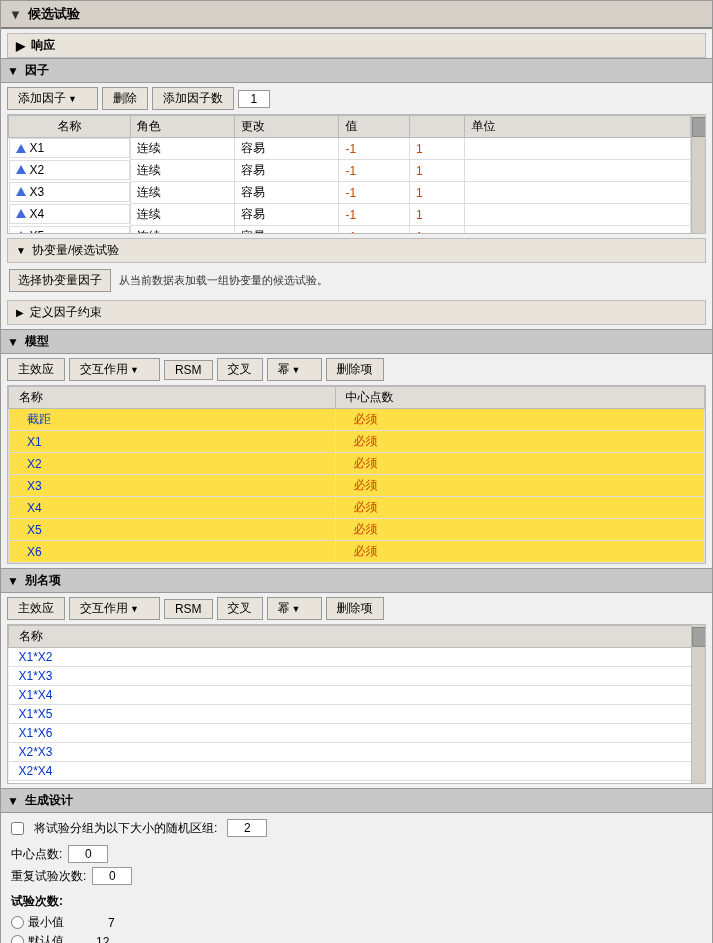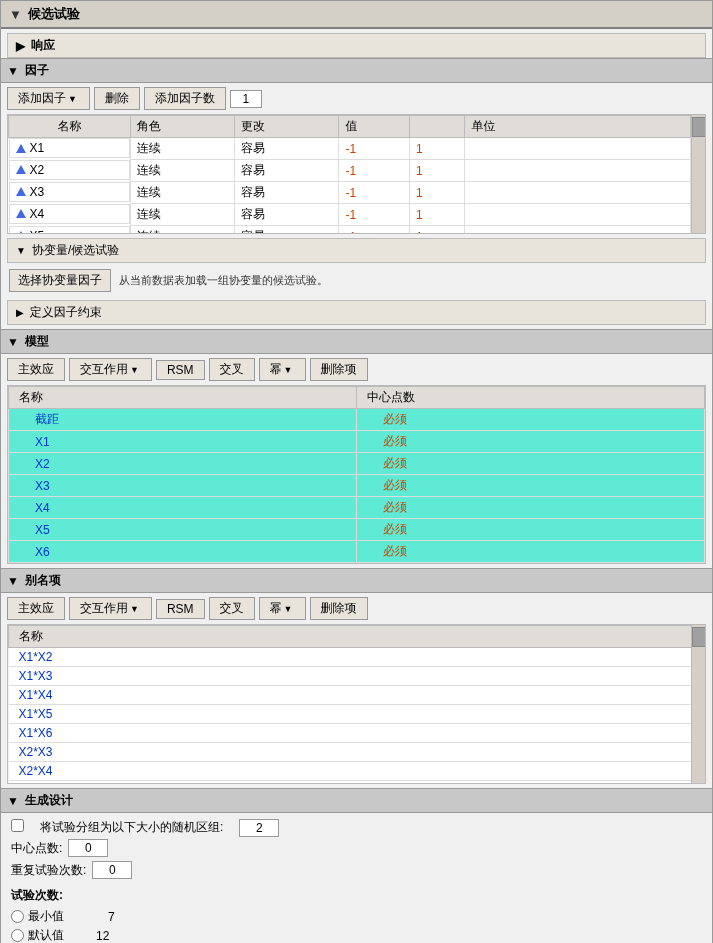--- a/index.html
+++ b/index.html
@@ -66,21 +66,21 @@
       border: 1px solid #999;
       padding: 2px 10px;
       font-size: 12px;
       cursor: pointer;
       font-family: inherit;
       display: flex;
       align-items: center;
       gap: 2px;
     }
     .btn-dropdown {
-      padding-right: 12px;
+      padding-right: 20px;
     }
     .btn .arrow { font-size: 9px; }
     .num-input {
       width: 32px;
       border: 1px solid #999;
       padding: 1px 3px;
       font-size: 12px;
       text-align: center;
       background: #fff;
     }
@@ -133,22 +133,22 @@
     }
     .model-table th {
       background: #e0ddd8;
       border: 1px solid #bbb;
       padding: 2px 10px;
       text-align: left;
       font-weight: normal;
     }
     .model-table td {
       border: 1px solid #ddd;
-      padding: 2px 26px;
-      background: #5eead4;
+      padding: 2px 18px;
+      background: #fde047;
       color: #cc4400;
     }
     .model-table td:first-child {
       color: #0033cc;
     }
     
     .alias-section {
       margin: 0;
       border-top: 1px solid #999;
     }
@@ -200,23 +200,23 @@
       align-items: center;
       cursor: pointer;
       border-bottom: 1px solid #999;
     }
     .generate-content {
       padding: 6px 10px;
       background: #f0f0f0;
     }
     .checkbox-row {
       display: flex;
-      align-items: flex-start;
-      gap: 16px;
-      margin-bottom: 2px;
+      align-items: center;
+      gap: 10px;
+      margin-bottom: 8px;
     }
     .label-input-row {
       display: flex;
       align-items: center;
       gap: 6px;
       margin-bottom: 4px;
     }
     .small-input {
       width: 40px;
       border: 1px solid #999;

